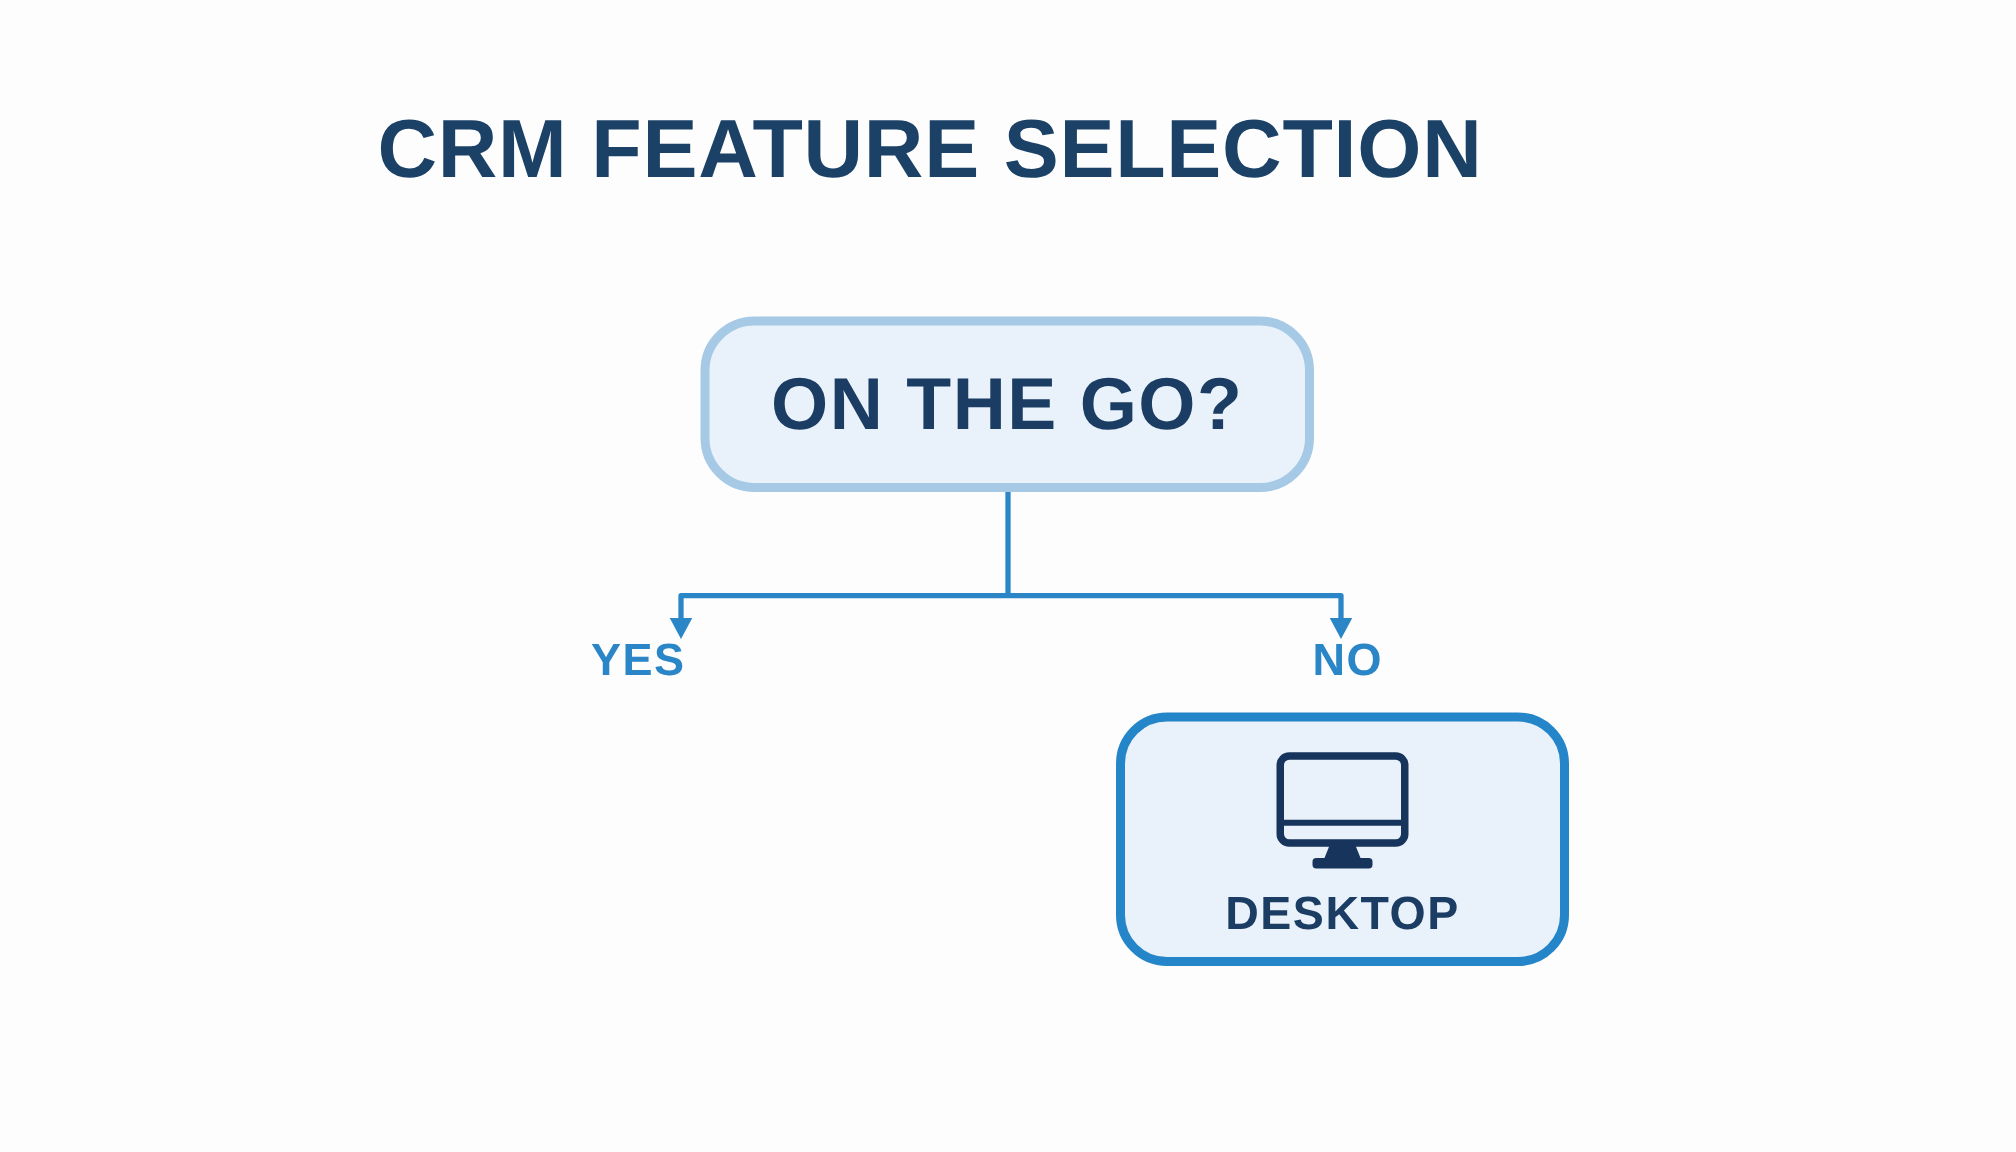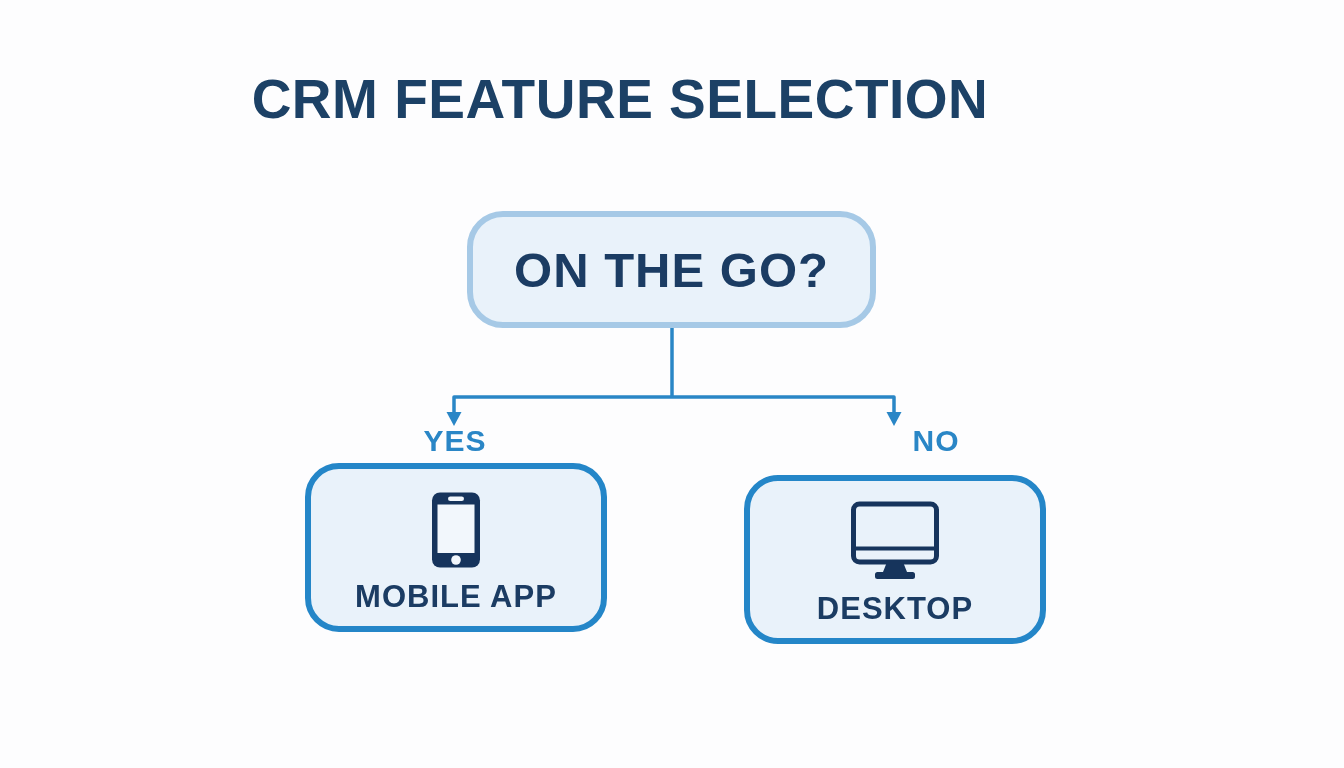--- a/index.html
+++ b/index.html
@@ -77,21 +77,21 @@
     font-size: 31px;
     font-weight: bold;
     letter-spacing: 1px;
     color: #1b3c63;
     line-height: 1;
   }
   .branch-label {
     position: absolute;
     top: 426px;
     width: 122px;
-    text-align: center;
+    text-align: left;
     font-size: 30px;
     font-weight: bold;
     letter-spacing: 1px;
     color: #2a86c6;
     line-height: 1;
   }
   .branch-label.yes { left: 394px; }
   .branch-label.no  { left: 875px; }
 </style>
 </head>
@@ -109,31 +109,20 @@
     <path d="M672 328 V397" fill="none" stroke="#2a86c6" stroke-width="3.5"></path>
     <path d="M454 414 V397 H894 V414" fill="none" stroke="#2a86c6" stroke-width="3.5" stroke-linejoin="round"></path>
     <polygon points="446.5,412 461.5,412 454,426" fill="#2a86c6"></polygon>
     <polygon points="886.5,412 901.5,412 894,426" fill="#2a86c6"></polygon>
   </svg>
 
   <div class="branch-label yes">YES</div>
 
   <div class="branch-label no">NO</div>
 
-  <div class="node result-node mobile">
-    <div class="icon-slot">
-      <svg width="50" height="76" viewBox="0 0 50 76">
-        <rect x="1" y="0.5" width="48" height="75" rx="8" fill="#16345c"></rect>
-        <rect x="6.5" y="12.5" width="37" height="48.5" fill="#f2f7fc"></rect>
-        <rect x="17" y="4.5" width="16" height="4.6" rx="2.3" fill="#f2f7fc"></rect>
-        <circle cx="25" cy="68" r="4.8" fill="#f2f7fc"></circle>
-      </svg>
-    </div>
-    <div class="result-label">MOBILE APP</div>
-  </div>
 
   <div class="node result-node desktop">
     <div class="icon-slot">
       <svg width="92" height="79" viewBox="0 0 92 79">
         <rect x="4.5" y="3" width="83" height="58" rx="6" fill="none" stroke="#16345c" stroke-width="5"></rect>
         <line x1="7" y1="47.5" x2="85" y2="47.5" stroke="#16345c" stroke-width="4"></line>
         <path d="M38 61 L54 61 L58 71 L34 71 Z" fill="#16345c"></path>
         <rect x="26" y="71" width="40" height="7" rx="2.5" fill="#16345c"></rect>
       </svg>
     </div>

